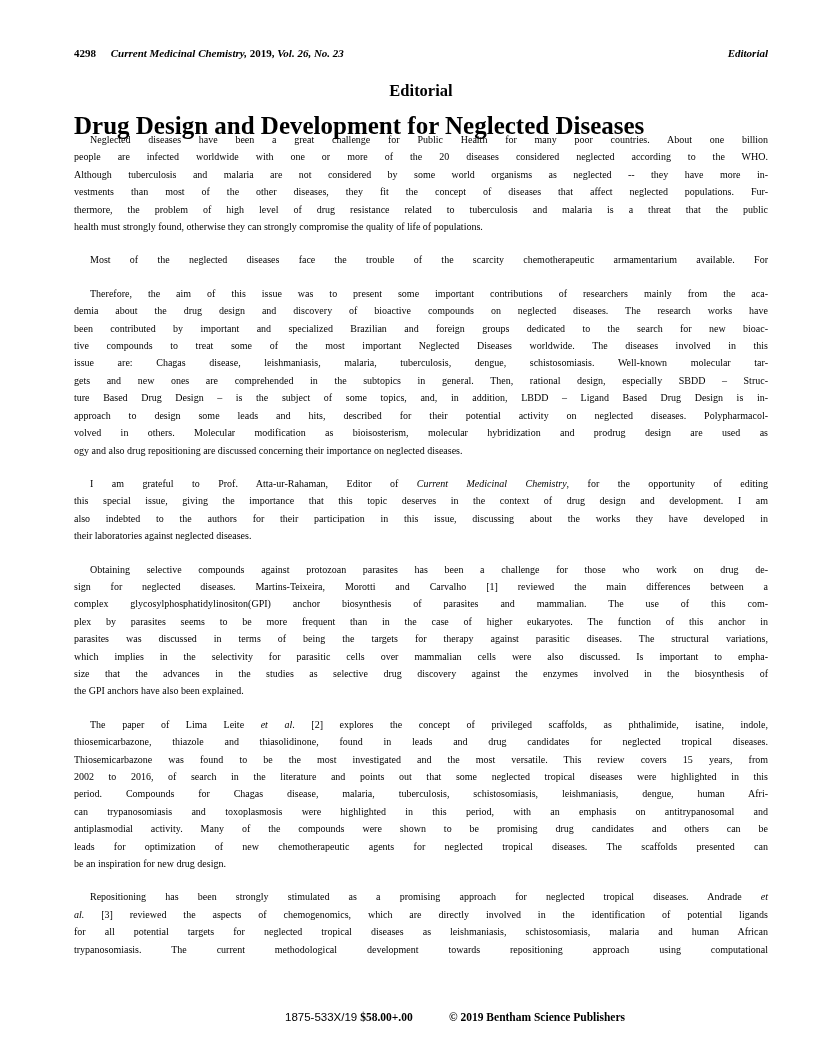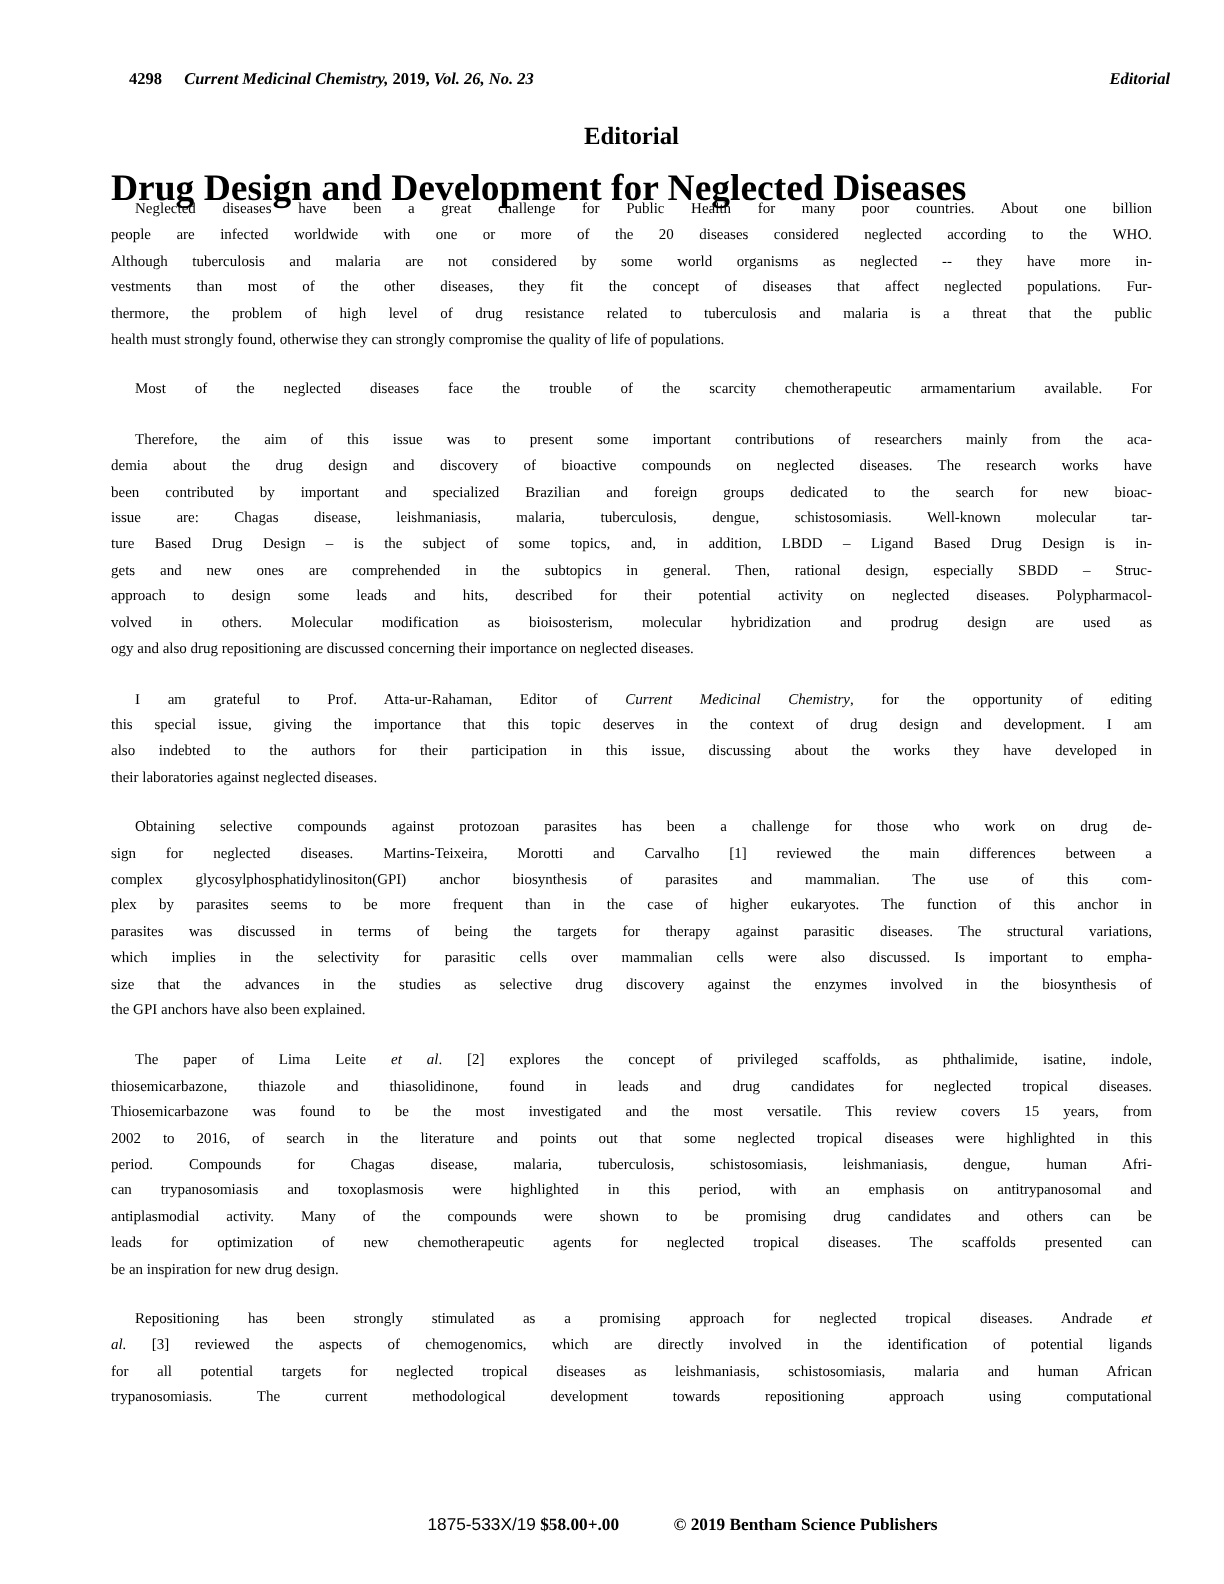--- a/index.html
+++ b/index.html
@@ -8,21 +8,20 @@
     background:#ffffff; color:#000;
     font-family:"Liberation Serif", serif;
     overflow:hidden;
   }
   
   .running-head {
     position:absolute; top:46px; left:74px; width:694px;
     display:flex; justify-content:space-between;
     font-size:11px; line-height:14px; font-weight:bold;
     white-space:nowrap;
-    margin-left:12px;
   }
   .rh-pagenum { margin-right:12px; }
   .italic { font-style:italic; }
   
   .type-title {
     position:absolute; top:81px; left:74px; width:694px;
     text-align:center; font-size:16.5px; line-height:20px; font-weight:bold;
   }
   .article-title {
     position:absolute; top:114px; left:74px; width:694px;
@@ -74,23 +73,24 @@
         <div class="line"><span>thermore, the problem of high level of drug resistance related to tuberculosis and malaria is a threat that the public</span></div>
         <div class="line last"><span>health must strongly found, otherwise they can strongly compromise the quality of life of populations.</span></div>
       </div>
       <div class="para">
         <div class="line"><span>Most of the neglected diseases face the trouble of the scarcity chemotherapeutic armamentarium available. For</span></div>
       </div>
       <div class="para">
         <div class="line"><span>Therefore, the aim of this issue was to present some important contributions of researchers mainly from the aca-</span></div>
         <div class="line"><span>demia about the drug design and discovery of bioactive compounds on neglected diseases. The research works have</span></div>
         <div class="line"><span>been contributed by important and specialized Brazilian and foreign groups dedicated to the search for new bioac-</span></div>
+        <div class="line"><span>tive compounds to treat some of the most important Neglected Diseases worldwide. The diseases involved in this</span></div>
         <div class="line"><span>issue are: Chagas disease, leishmaniasis, malaria, tuberculosis, dengue, schistosomiasis. Well-known molecular tar-</span></div>
+        <div class="line"><span>gets and new ones are comprehended in the subtopics in general. Then, rational design, especially SBDD – Struc-</span></div>
         <div class="line"><span>ture Based Drug Design – is the subject of some topics, and, in addition, LBDD – Ligand Based Drug Design is in-</span></div>
-        <div class="line"><span>gets and new ones are comprehended in the subtopics in general. Then, rational design, especially SBDD – Struc-</span></div>
         <div class="line"><span>approach to design some leads and hits, described for their potential activity on neglected diseases. Polypharmacol-</span></div>
         <div class="line"><span>volved in others. Molecular modification as bioisosterism, molecular hybridization and prodrug design are used as</span></div>
         <div class="line last"><span>ogy and also drug repositioning are discussed concerning their importance on neglected diseases.</span></div>
       </div>
       <div class="para">
         <div class="line"><span>I am grateful to Prof. Atta-ur-Rahaman, Editor of </span><span class="it">Current Medicinal Chemistry</span><span>, for the opportunity of editing</span></div>
         <div class="line"><span>this special issue, giving the importance that this topic deserves in the context of drug design and development. I am</span></div>
         <div class="line"><span>also indebted to the authors for their participation in this issue, discussing about the works they have developed in</span></div>
         <div class="line last"><span>their laboratories against neglected diseases.</span></div>
       </div>

